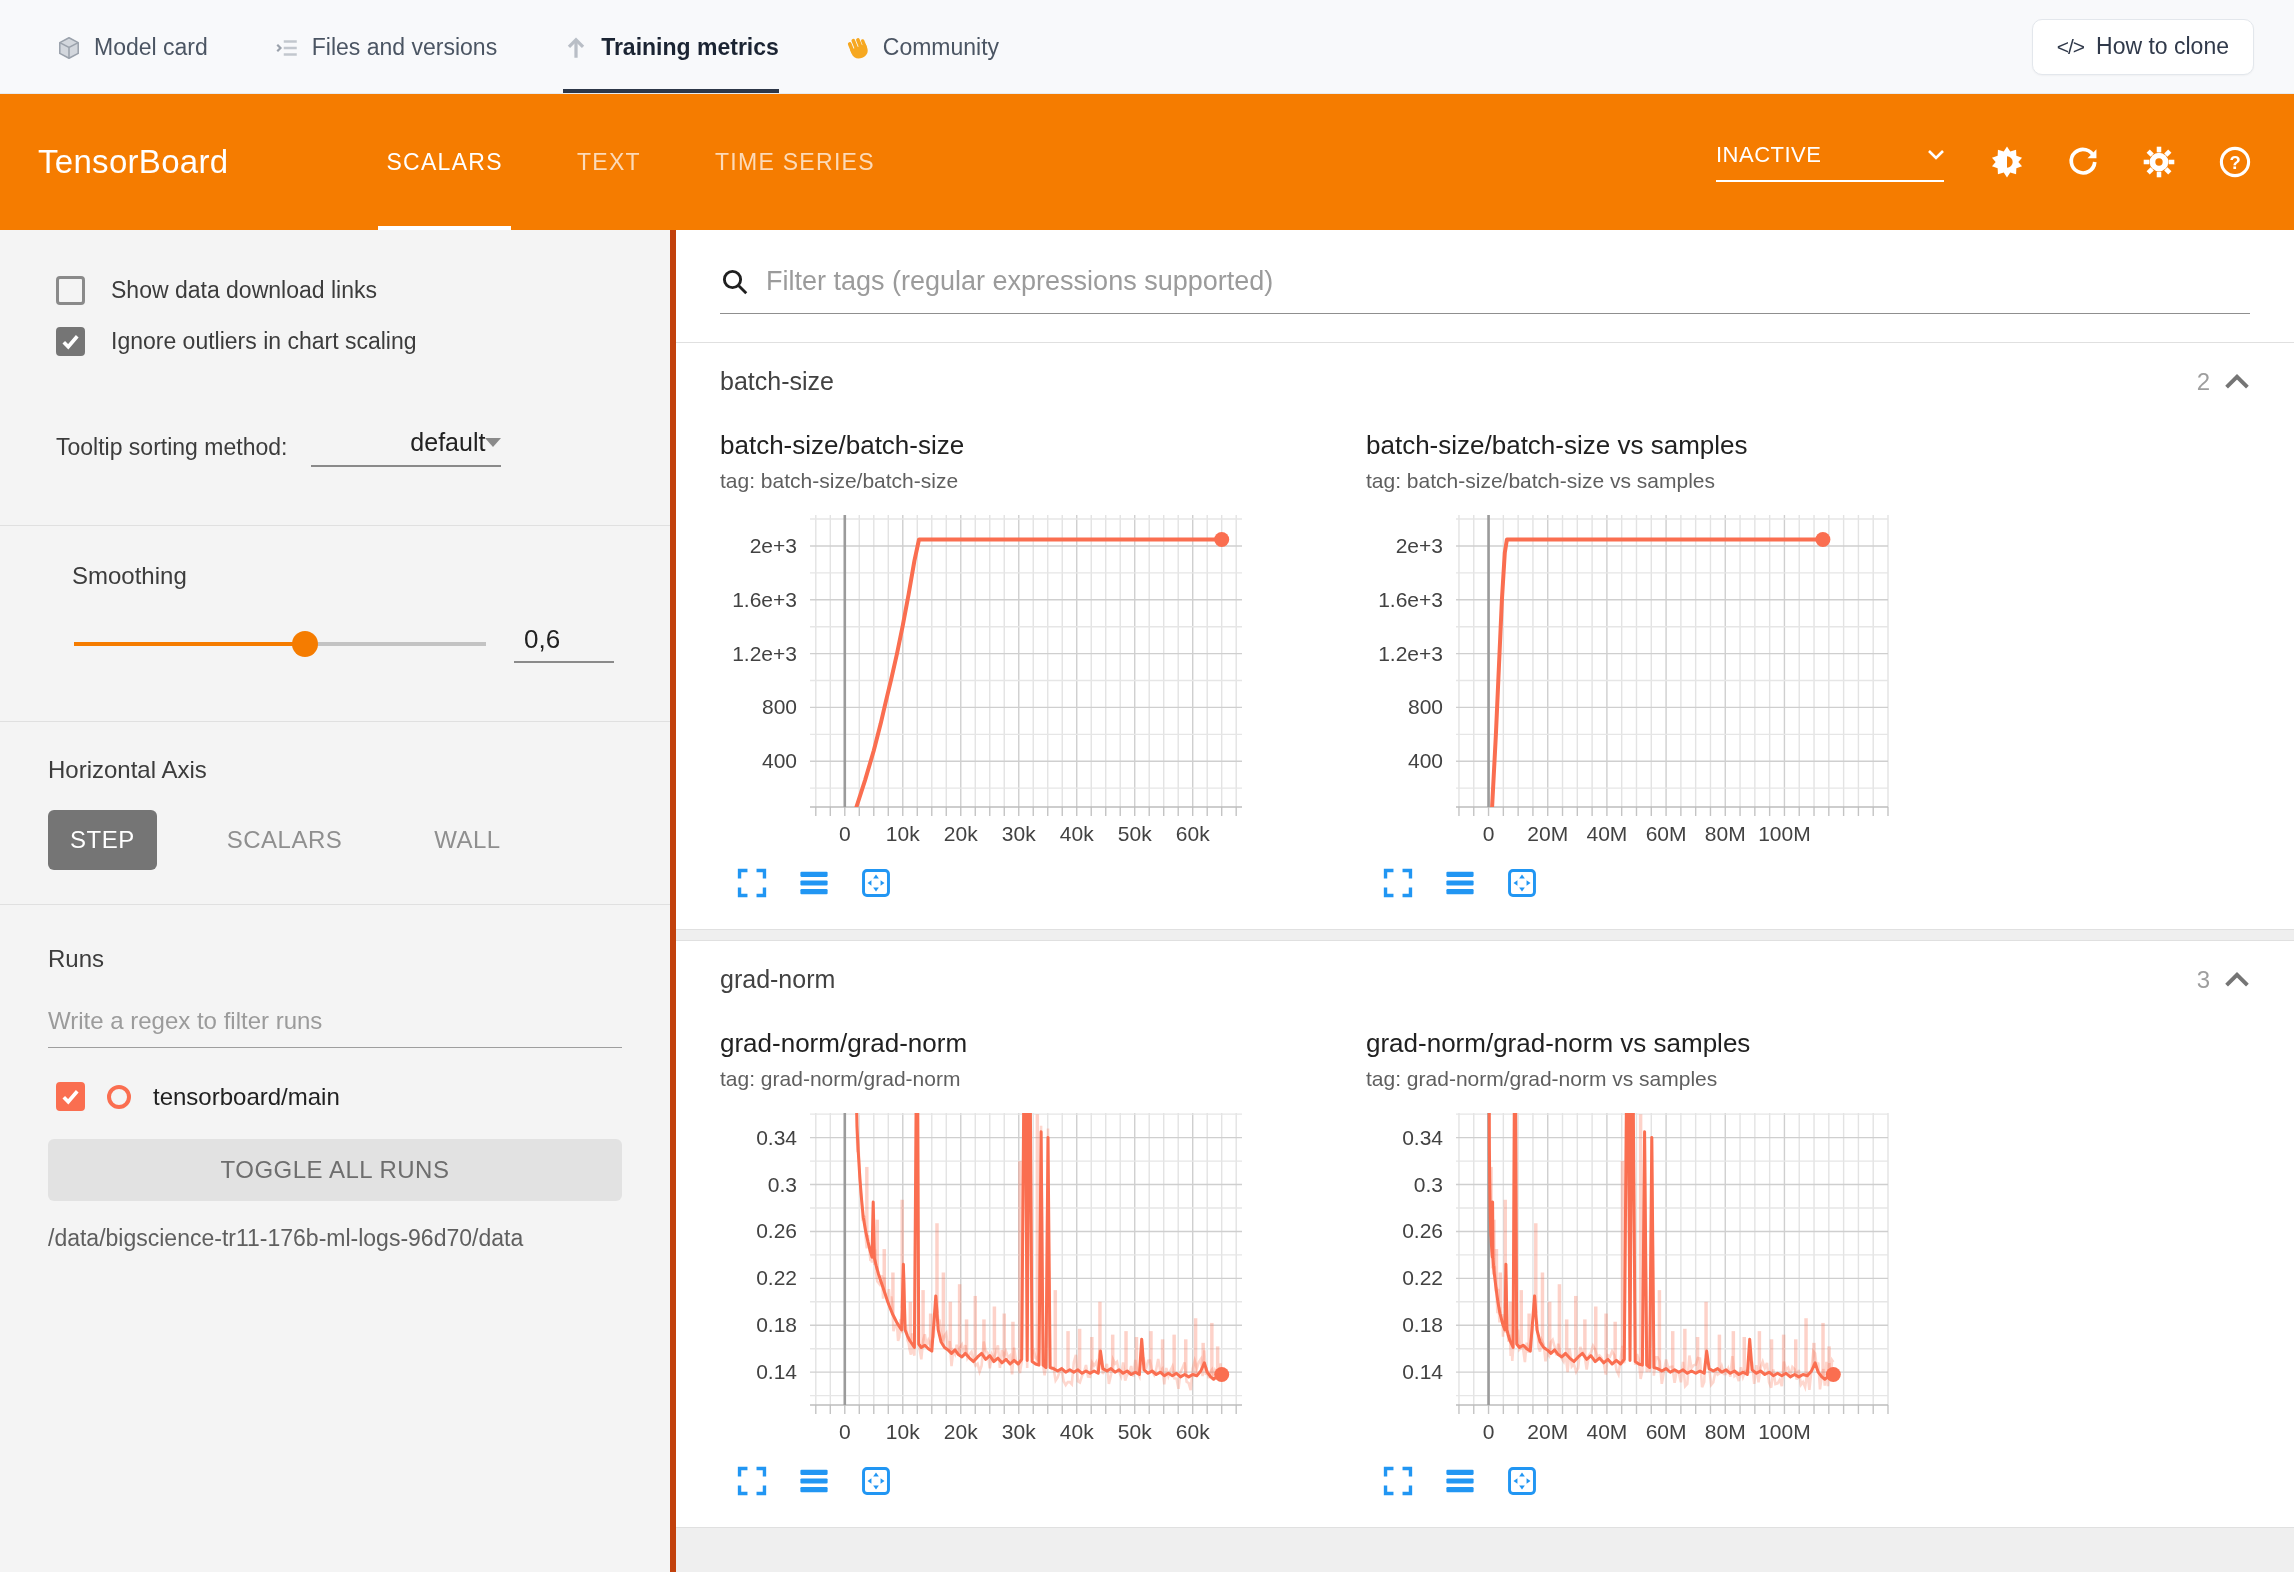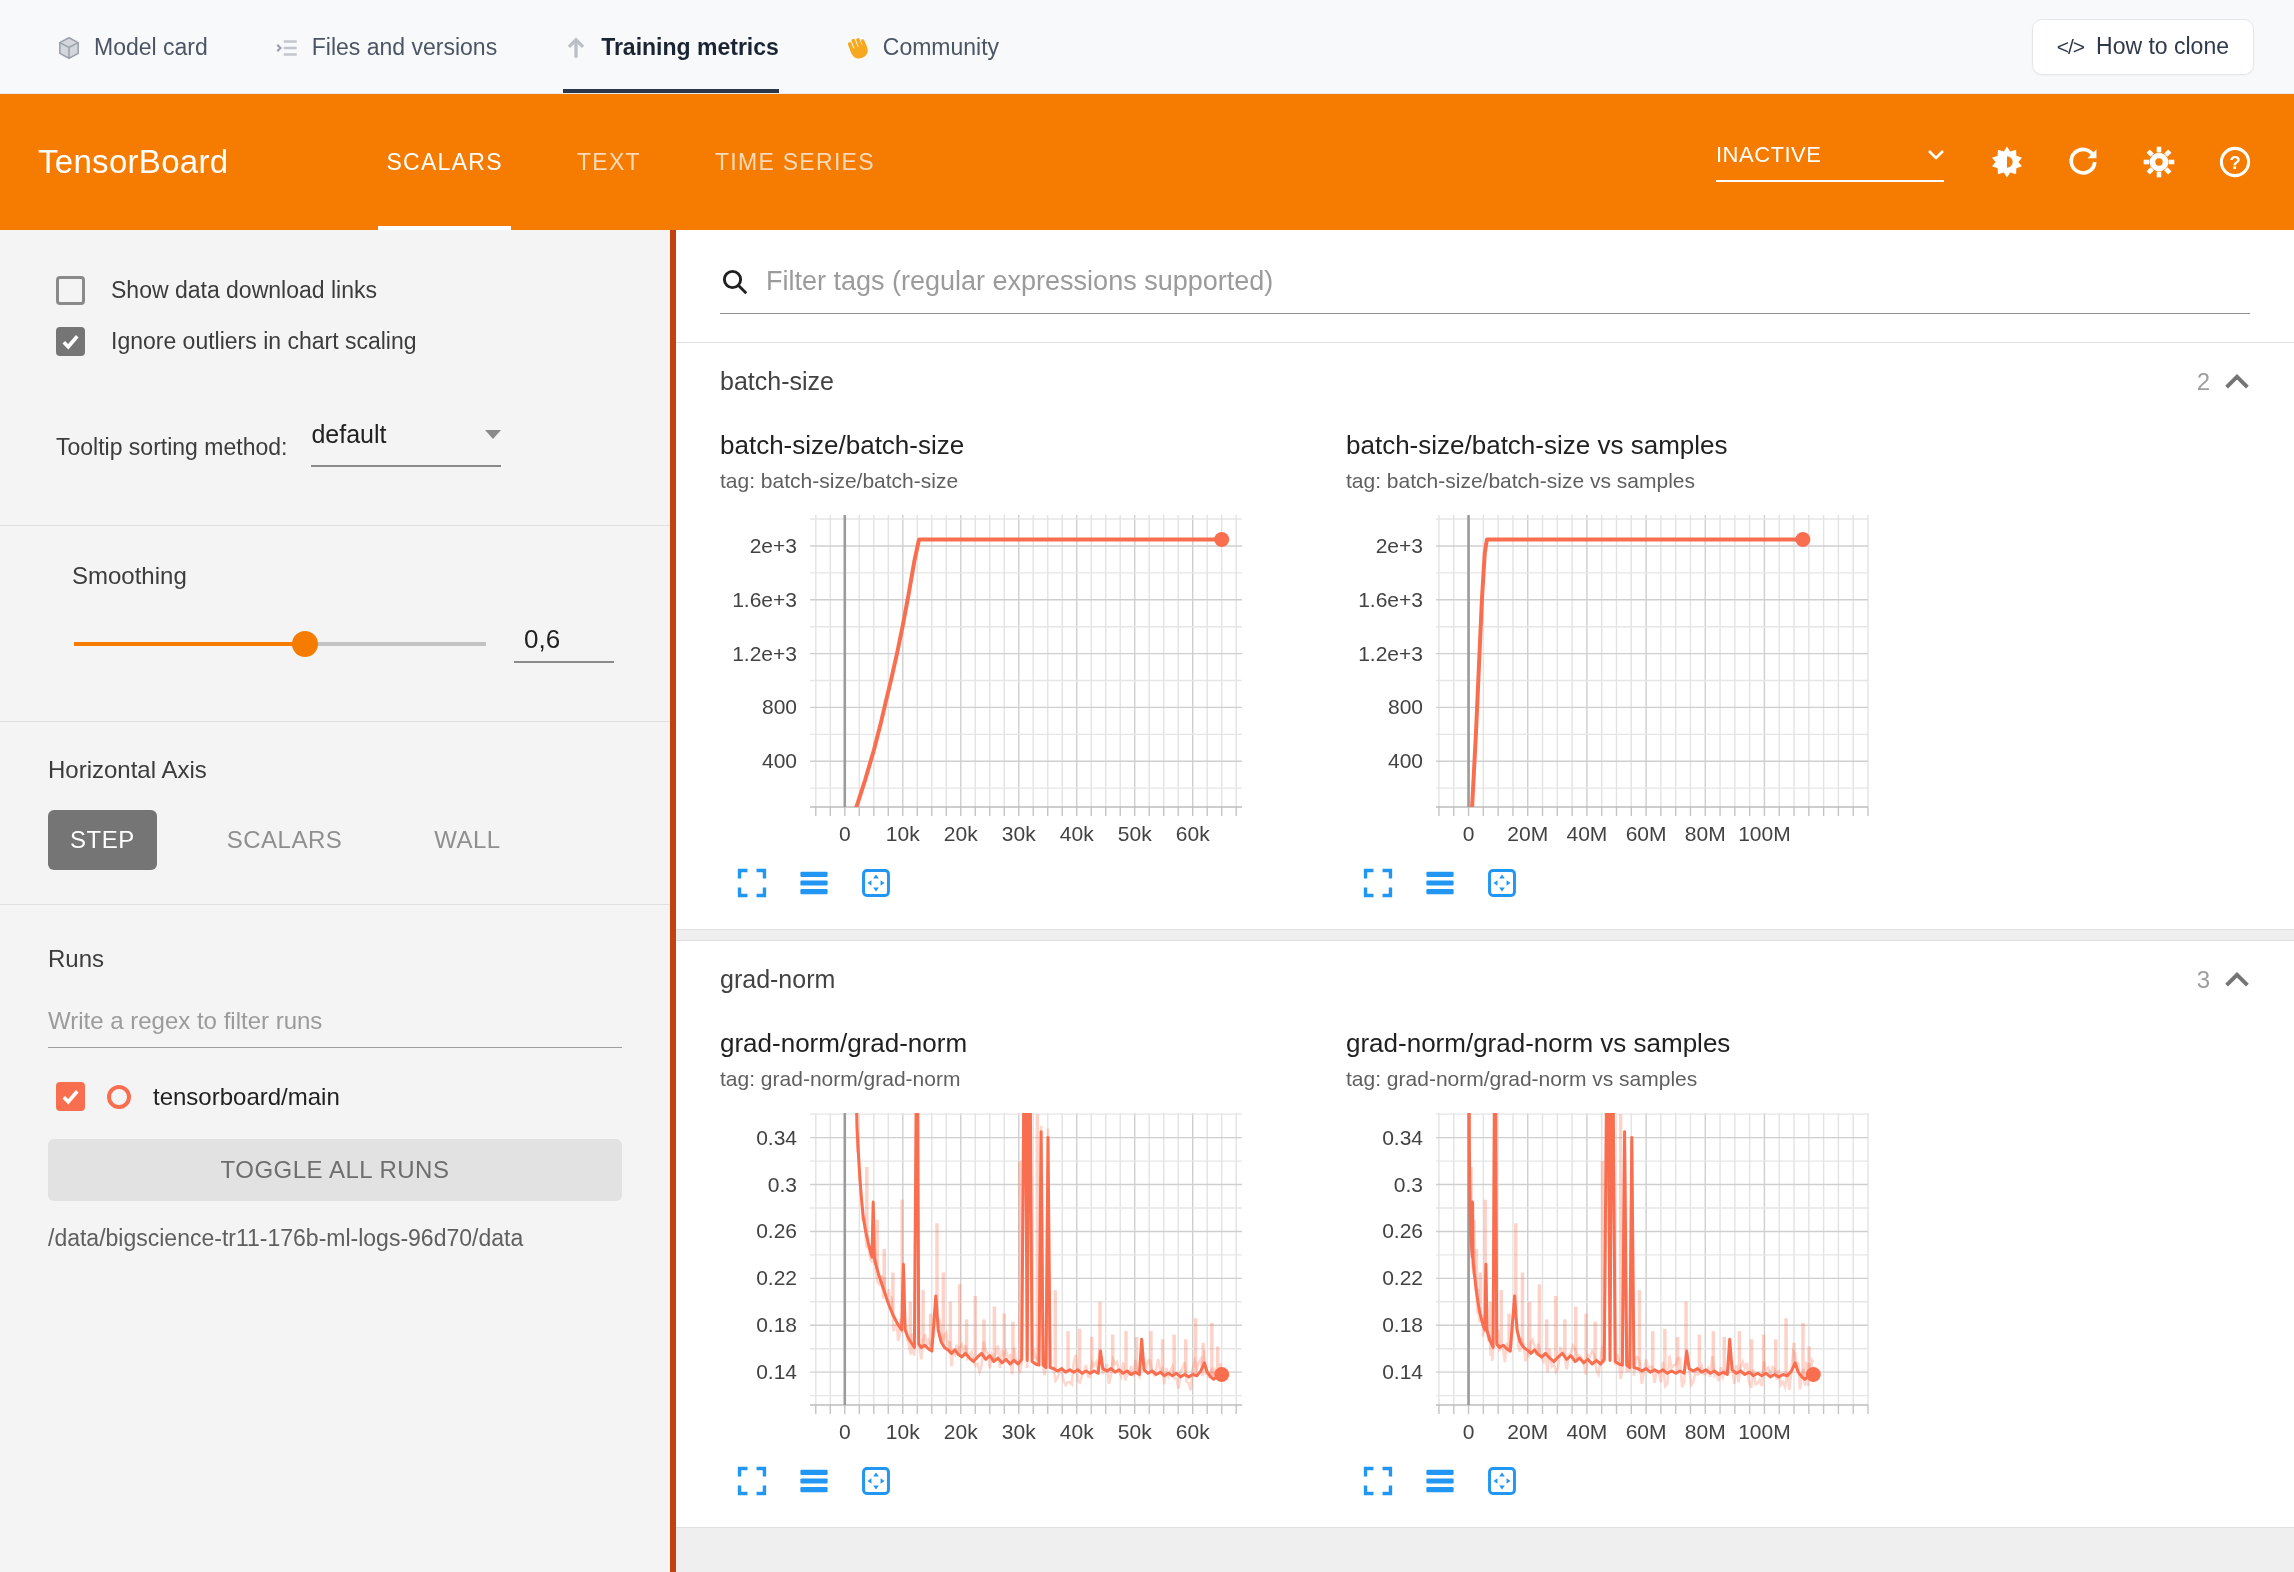--- a/index.html
+++ b/index.html
@@ -44,22 +44,22 @@
 
   
   .cb-row { display:flex; align-items:center; gap:26px; margin:0 0 22px 56px; font-size:23px; color:#3c3c3c; }
   .cb { width:29px; height:29px; border:3px solid #8a8a8a; border-radius:4px; background:transparent;
     display:flex; align-items:center; justify-content:center; cursor:pointer; flex-shrink:0; }
   .cb.checked { background:#757575; border-color:#757575; }
   .cb.coral { background:#fa6e50; border-color:#fa6e50; }
   .cb svg { width:21px; height:21px; }
   .tooltip-row { display:flex; align-items:flex-end; gap:24px; margin:64px 0 0 56px; }
   .tooltip-label { font-size:23px; color:#3c3c3c; padding-bottom:6px; }
-  .select-box { width:190px; border-bottom:2px solid #8a8a8a; display:flex; justify-content:space-between;
-    align-items:center; padding-bottom:16px; cursor:pointer; }
+  .select-box { width:190px; border-bottom:2px solid #8a8a8a; display:flex; justify-content:flex-end;
+    align-items:center; padding-bottom:8px; cursor:pointer;margin-top:8px; }
   .select-value { font-size:25px; color:#212121; }
   .caret-gray { width:0; height:0; border-left:8px solid transparent; border-right:8px solid transparent;
     border-top:9px solid #8a8a8a; }
   .divider { height:1px; background:#e0e0e0; margin-top:58px; }
   .side-h { font-size:24px; color:#3c3c3c; margin:36px 0 0 72px; }
   .slider-row { display:flex; align-items:center; margin:34px 56px 0 74px; gap:28px; }
   .slider-track { position:relative; flex:1; height:4px; background:#c3c3c3; }
   .slider-fill { position:absolute; left:0; top:0; height:4px; width:56%; background:#f57c00; }
   .slider-thumb { position:absolute; left:56%; top:50%; transform:translate(-50%,-50%);
     width:26px; height:26px; border-radius:50%; background:#f57c00; cursor:pointer; }
@@ -87,21 +87,21 @@
   .filter-wrap svg { width:30px; height:30px; flex-shrink:0; }
   .filter-wrap input { border:none; outline:none; flex:1; font-size:27px; color:#212121;
     font-family:"Liberation Sans",sans-serif; background:transparent; }
   .filter-wrap input::placeholder { color:#9b9b9b; }
   .card { background:#fff; border-top:1px solid #e0e0e0; border-bottom:1px solid #e0e0e0; margin-bottom:10px; }
   .card-head { display:flex; align-items:center; justify-content:space-between; padding:24px 44px 16px 44px; }
   .card-title { font-size:25px; color:#424242; }
   .card-right { display:flex; align-items:center; gap:14px; }
   .card-count { font-size:24px; color:#9e9e9e; }
   .chev-btn { cursor:pointer; display:flex; }
-  .charts-row { display:flex; gap:20px; padding:18px 0 28px 44px; }
+  .charts-row { display:flex; gap:40px; padding:18px 0 28px 44px; }
   .chart-block { width:606px; }
   .chart-title { font-size:26px; color:#212121; }
   .chart-tag { font-size:21px; color:#5f5f5f; margin:8px 0 14px 0; }
   .chart-svg { width:540px; height:348px; display:block; }
   svg text { font-family:"Liberation Sans",sans-serif; }
   .chart-toolbar { display:flex; gap:26px; margin:10px 0 0 14px; }
   .chart-toolbar .tool { width:36px; height:36px; display:flex; align-items:center; justify-content:center; cursor:pointer; }
   .chart-toolbar svg { width:34px; height:34px; }
 </style>
 </head>

